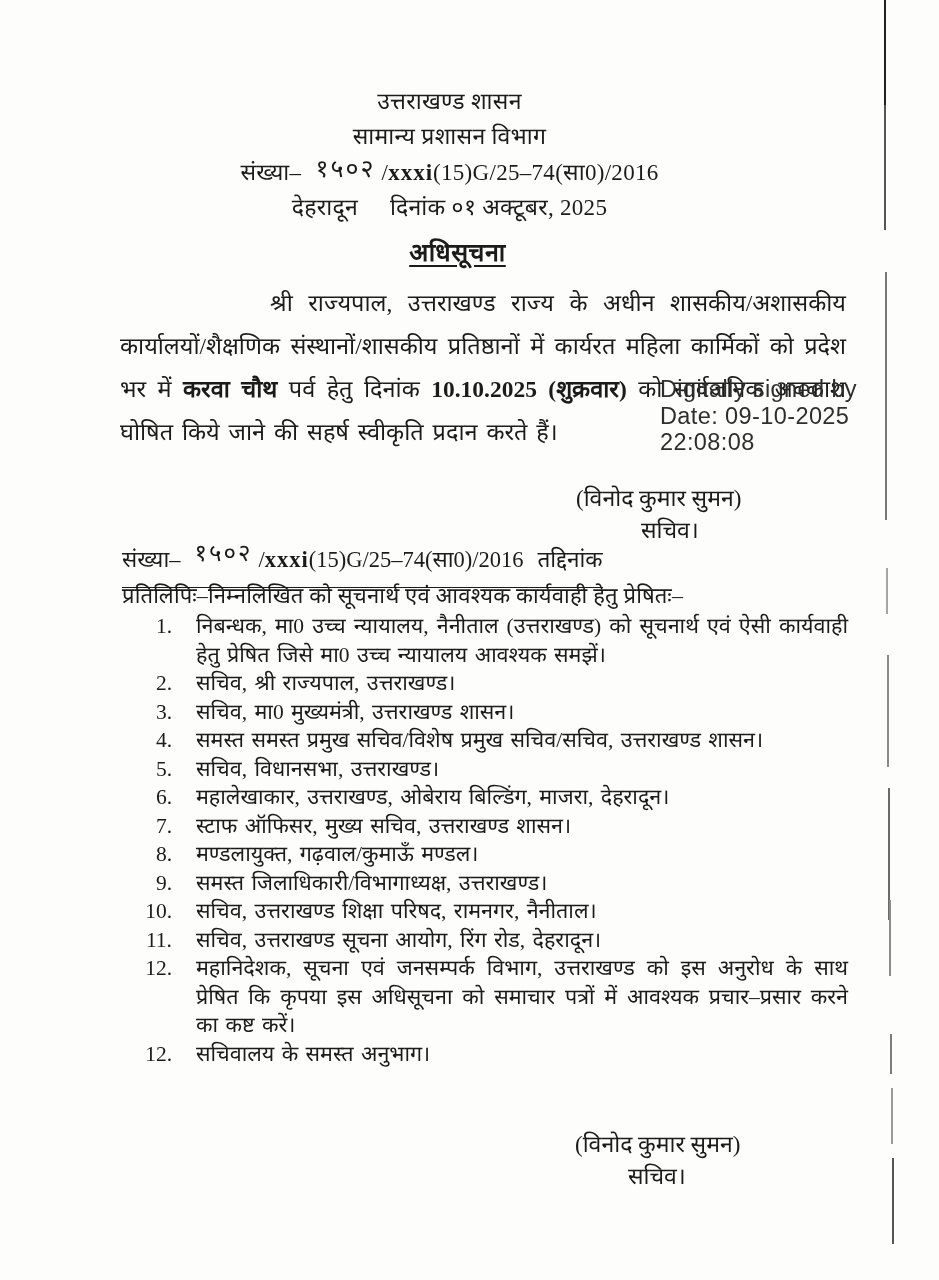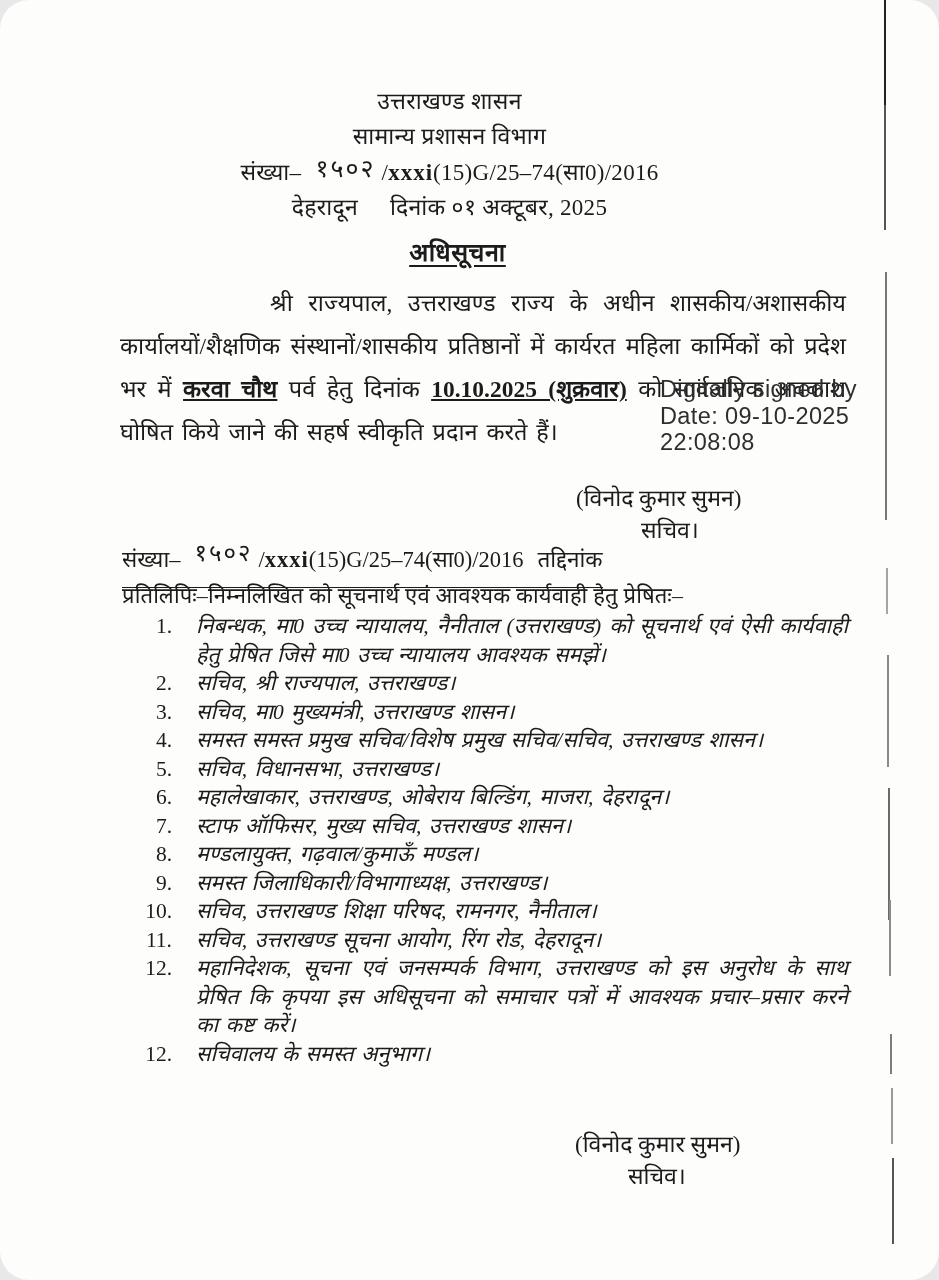--- a/index.html
+++ b/index.html
@@ -5,21 +5,20 @@
   html,body{margin:0;padding:0;}
   body{background:#e8e8e8;}
   .page{
     position:relative;
     width:939px;height:1280px;
     background:#fdfdfc;
     color:#1b1b1b;
     font-family:"Liberation Serif","DejaVu Serif",serif;
     overflow:hidden;
     margin:0 auto;
-    border-radius:29px;
   }
   
   .header-block{
     position:absolute;top:84px;left:0;right:40px;
     text-align:center;
     font-size:23px;line-height:35px;
     letter-spacing:.3px;
   }
   .header-block .row{white-space:nowrap;}
   .hand{
@@ -40,21 +39,21 @@
     letter-spacing:.5px;
   }
   
   .para{
     position:absolute;top:282px;left:120px;width:726px;
     font-size:23.5px;line-height:43px;
     text-align:justify;text-align-last:left;
     text-indent:150px;
     word-spacing:3px;
   }
-  .para .b{font-weight:bold;text-decoration:underline;}
+  .para .b{font-weight:bold;}
   
   .digital-sig{
     position:absolute;top:376px;left:660px;
     font-family:"Liberation Sans","DejaVu Sans",sans-serif;
     font-size:23.5px;line-height:26.5px;
     color:#2e2e2e;letter-spacing:.4px;
     white-space:nowrap;
   }
   
   .sig-name{position:absolute;top:481px;left:576px;font-size:23px;white-space:nowrap;}
@@ -72,21 +71,21 @@
   .copy-intro{
     position:absolute;top:579px;left:122px;
     font-size:22px;white-space:nowrap;letter-spacing:.2px;
   }
   .copy-list{
     position:absolute;top:612px;left:126px;width:722px;
     font-size:21.5px;line-height:28.5px;
   }
   .li{display:flex;align-items:flex-start;}
   .li .num{flex:0 0 46px;text-align:right;}
-  .li .txt{flex:1;padding-left:24px;text-align:justify;text-align-last:left;word-spacing:2px;font-style:italic;}
+  .li .txt{flex:1;padding-left:24px;text-align:justify;text-align-last:left;word-spacing:2px;}
   
   .footer-name{position:absolute;top:1127px;left:575px;font-size:23px;white-space:nowrap;}
   .footer-post{position:absolute;top:1159px;left:628px;font-size:23px;white-space:nowrap;}
   
   .scan-line{position:absolute;top:0;left:0;width:100%;height:100%;pointer-events:none;}
   .scan-line i{position:absolute;display:block;}
 </style>
 </head>
 <body>
 

